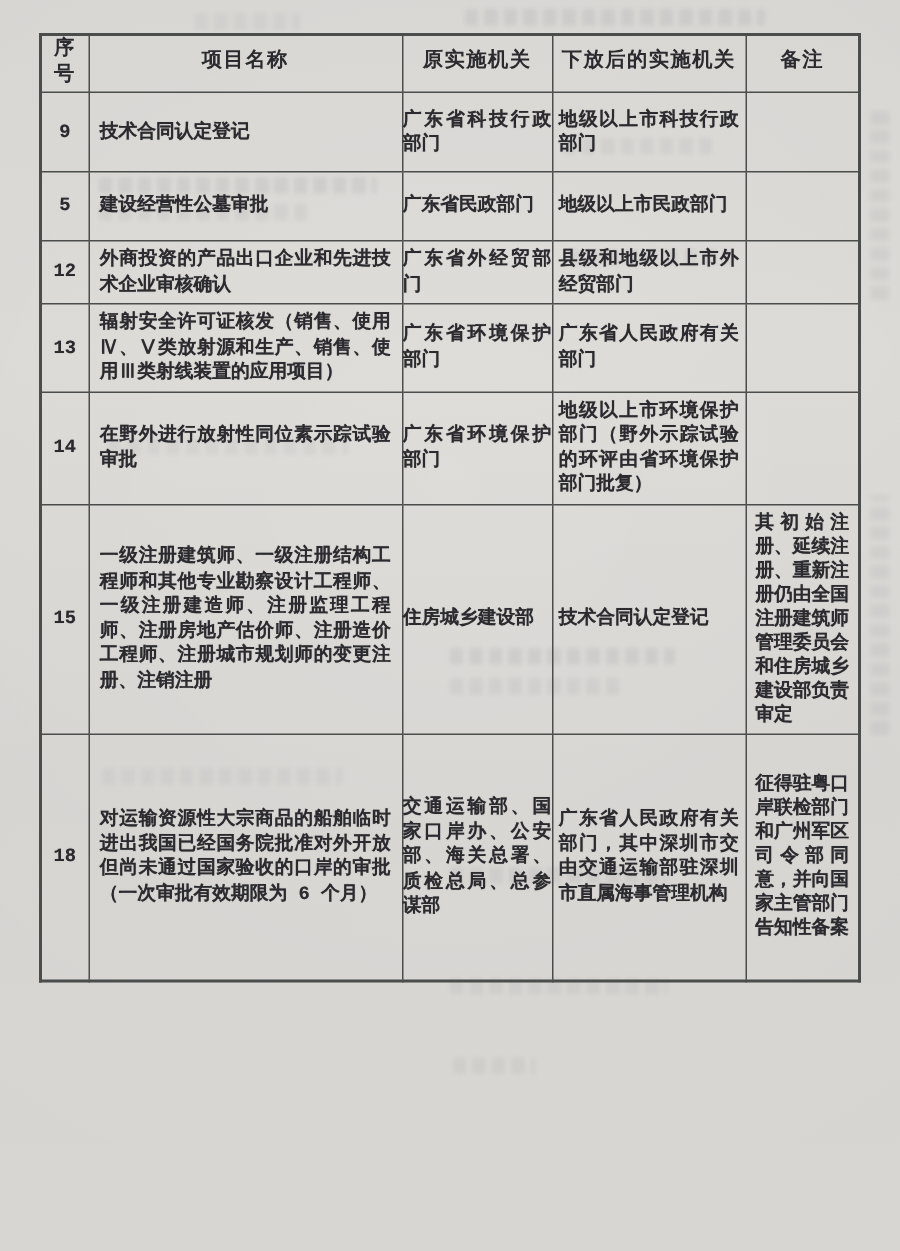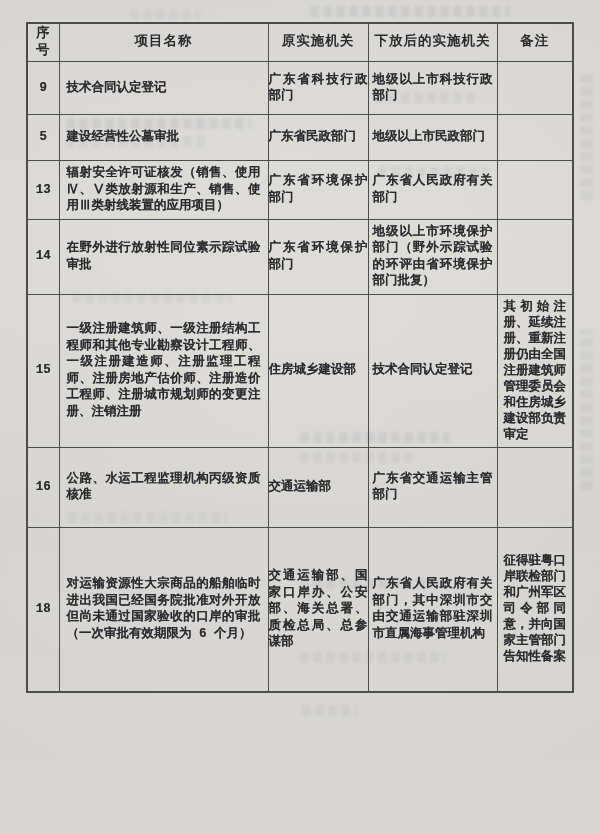--- a/index.html
+++ b/index.html
@@ -109,20 +109,27 @@
       <td class="c-rem"></td>
     </tr>
         <tr>
       <td class="c-no">5</td>
       <td class="c-name">建设经营性公墓审批</td>
       <td class="c-orig">广东省民政部门</td>
       <td class="c-del">地级以上市民政部门</td>
       <td class="c-rem"></td>
     </tr>
         <tr>
+      <td class="c-no">12</td>
+      <td class="c-name">外商投资的产品出口企业和先进技术企业审核确认</td>
+      <td class="c-orig">广东省外经贸部门</td>
+      <td class="c-del">县级和地级以上市外经贸部门</td>
+      <td class="c-rem"></td>
+    </tr>
+        <tr>
       <td class="c-no">13</td>
       <td class="c-name">辐射安全许可证核发（销售、使用Ⅳ、Ⅴ类放射源和生产、销售、使用Ⅲ类射线装置的应用项目）</td>
       <td class="c-orig">广东省环境保护部门</td>
       <td class="c-del">广东省人民政府有关部门</td>
       <td class="c-rem"></td>
     </tr>
         <tr>
       <td class="c-no">14</td>
       <td class="c-name">在野外进行放射性同位素示踪试验审批</td>
       <td class="c-orig">广东省环境保护部门</td>
@@ -130,27 +137,20 @@
       <td class="c-rem"></td>
     </tr>
         <tr>
       <td class="c-no">15</td>
       <td class="c-name">一级注册建筑师、一级注册结构工程师和其他专业勘察设计工程师、一级注册建造师、注册监理工程师、注册房地产估价师、注册造价工程师、注册城市规划师的变更注册、注销注册</td>
       <td class="c-orig">住房城乡建设部</td>
       <td class="c-del">技术合同认定登记</td>
       <td class="c-rem">其初始注册、延续注册、重新注册仍由全国注册建筑师管理委员会和住房城乡建设部负责审定</td>
     </tr>
         <tr>
-      <td class="c-no">16</td>
-      <td class="c-name">公路、水运工程监理机构丙级资质核准</td>
-      <td class="c-orig">交通运输部</td>
-      <td class="c-del">广东省交通运输主管部门</td>
-      <td class="c-rem"></td>
-    </tr>
-        <tr>
       <td class="c-no">18</td>
       <td class="c-name">对运输资源性大宗商品的船舶临时进出我国已经国务院批准对外开放但尚未通过国家验收的口岸的审批（一次审批有效期限为 6 个月）</td>
       <td class="c-orig">交通运输部、国家口岸办、公安部、海关总署、质检总局、总参谋部</td>
       <td class="c-del">广东省人民政府有关部门，其中深圳市交由交通运输部驻深圳市直属海事管理机构</td>
       <td class="c-rem">征得驻粤口岸联检部门和广州军区司令部同意，并向国家主管部门告知性备案</td>
     </tr>
       </tbody>
   </table>
 
 </div>

